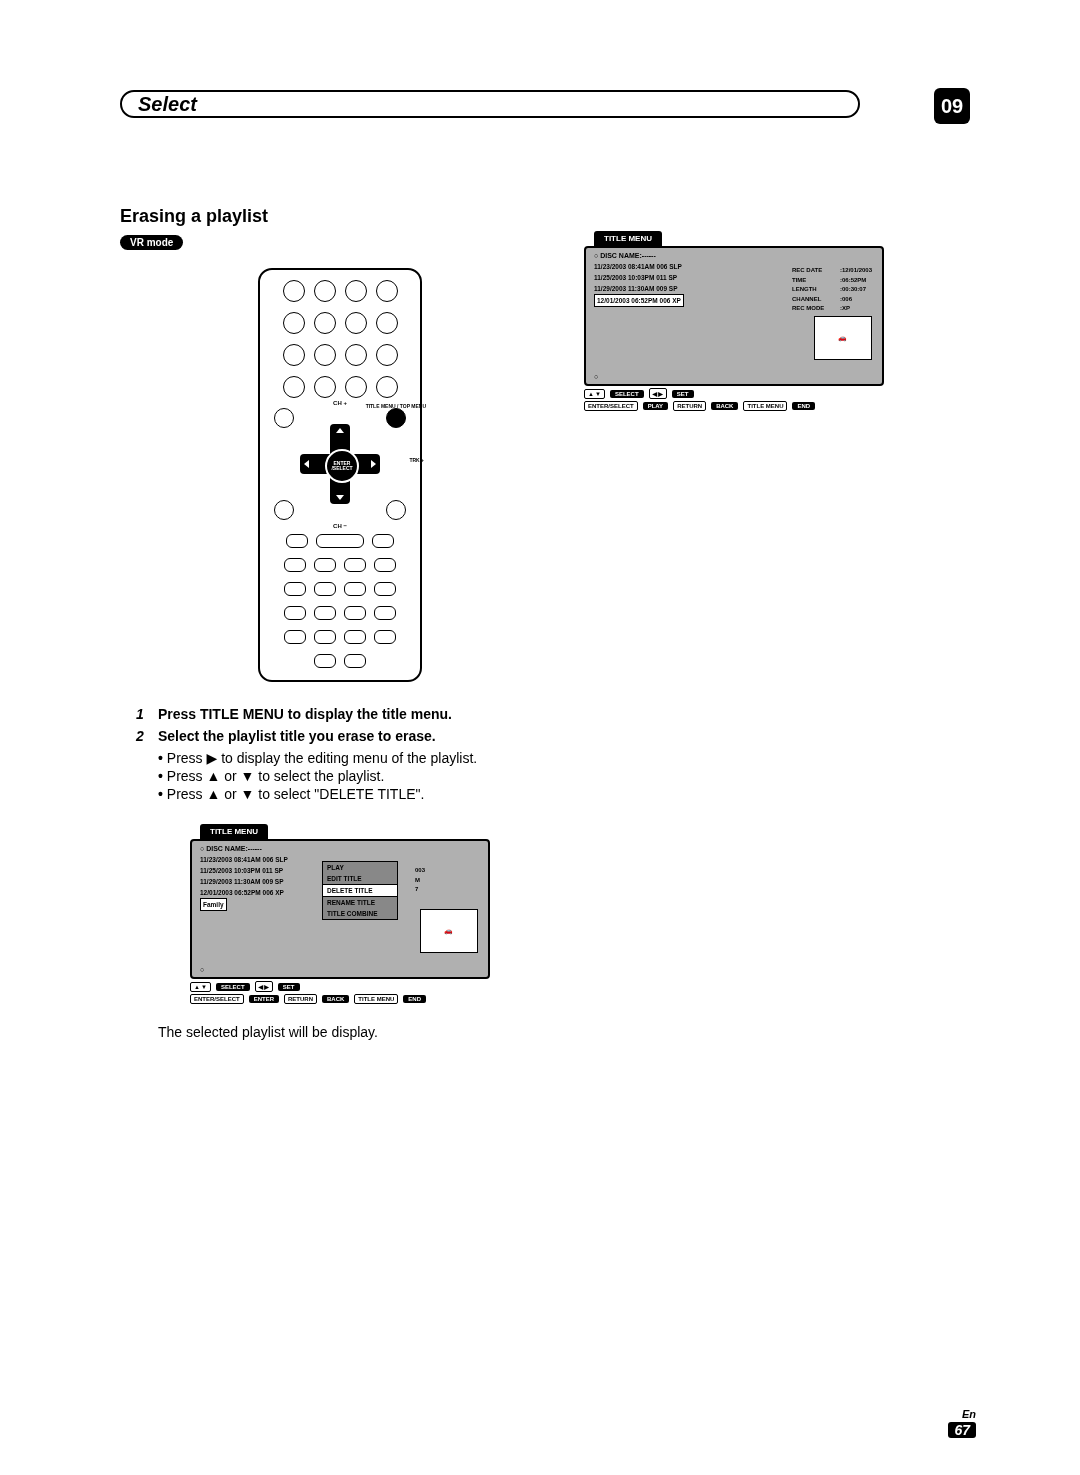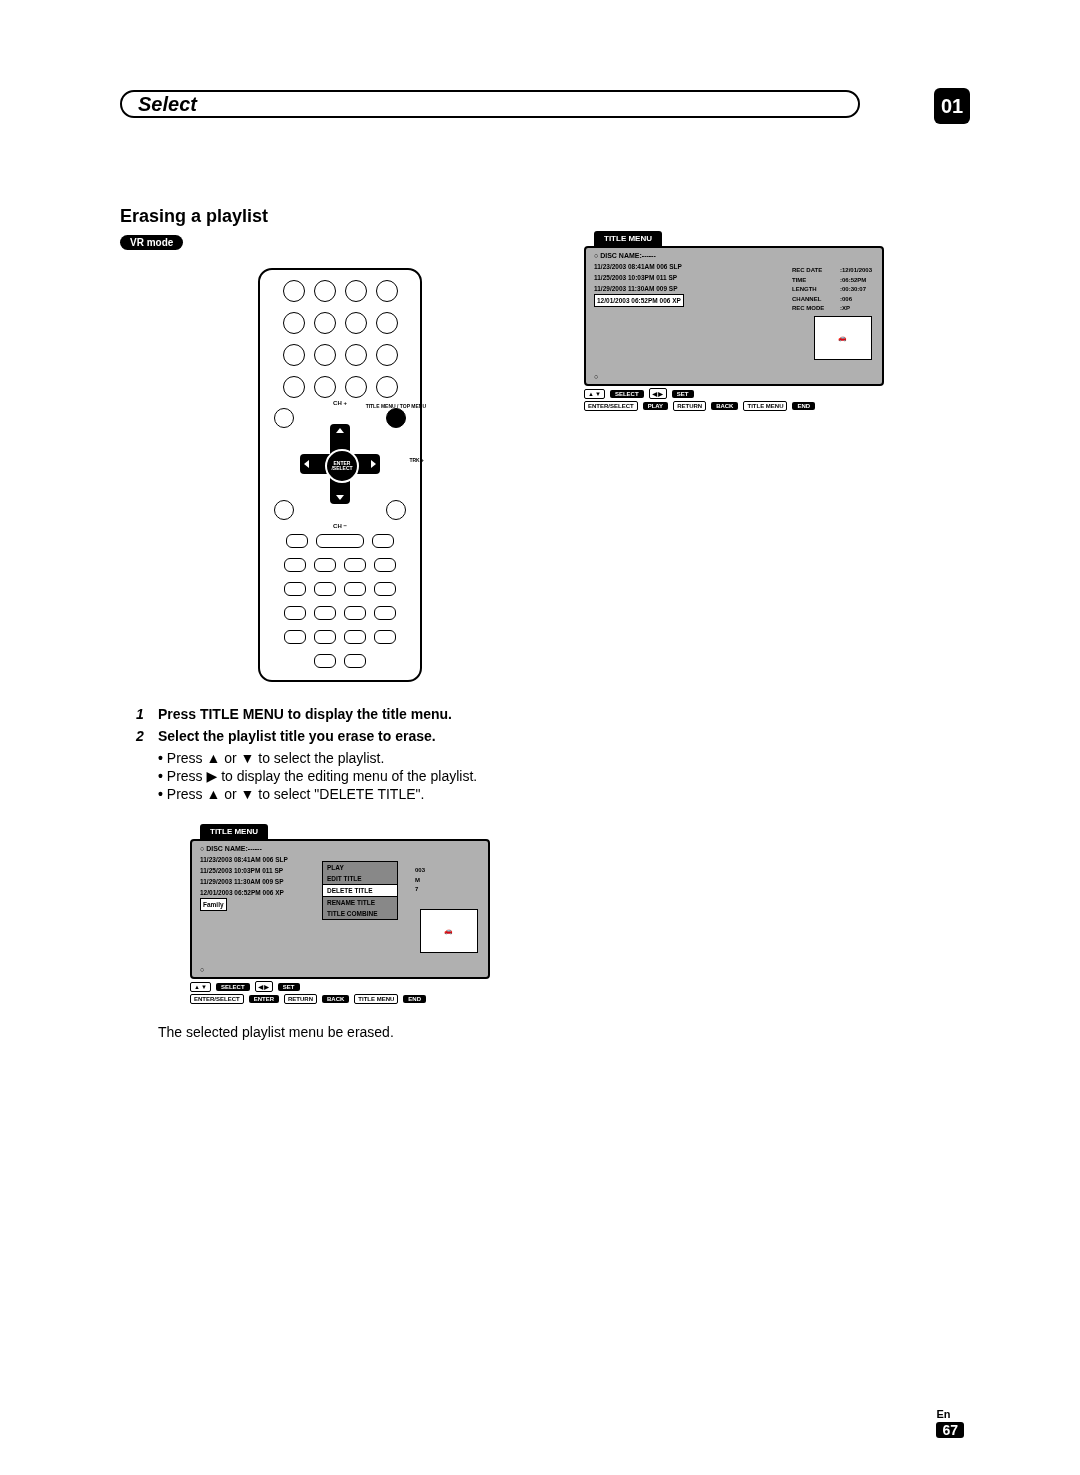--- a/index.html
+++ b/index.html
@@ -151,37 +151,38 @@
   .tm-submenu .mi { padding:2px 4px; color:#000; }
   .tm-submenu .mi.sel { background:#fff; border:1px solid #000; margin:0 -1px; }
   .tm-submenu-side { position:absolute; right:-28px; top:4px; font-size:6px; font-weight:bold; line-height:1.6; text-align:left;}
 
   .bottombar { margin-top:2px; display:flex; gap:5px; font-size:7px; font-weight:bold; align-items:center; }
   .bb-white { background:#fff; border:1px solid #000; padding:1px 3px; border-radius:2px; display:inline-flex; align-items:center; gap:1px; font-size:6px;}
   .bb-black { background:#000; color:#fff; padding:1px 5px; border-radius:2px; font-size:6px; }
   .arr { font-size:6px; }
 
   .page-num {
-    position:absolute; right:116px; bottom:36px;
-    text-align:left;
+    position:absolute; right:104px; bottom:36px;
+    text-align:right;
+    font-style:italic;
   }
   .page-num .en { font-size:11px; font-weight:bold; }
   .page-num .num { background:#000; color:#fff; font-weight:bold; font-size:14px; padding:0 6px; border-radius:3px; display:inline-block; margin-top:2px;}
 </style>
 </head>
 <body>
 
 <div class="page">
 
   <div class="header-row">
     <div class="header-pill">
       <span>Select</span>
     </div>
     <div class="page-badge">
-      <span>01</span>
+      <span>09</span>
     </div>
   </div>
 
   <div class="section-title">Erasing a playlist</div>
 
   <div class="cols">
     <div class="colL">
       <span class="mode-badge">VR mode</span>
 
       
@@ -274,22 +275,22 @@
       
       <div class="steps">
         <div class="step">
           <span class="num">1</span>
           <span class="bold">Press TITLE MENU to display the title menu.</span>
         </div>
         <div class="step">
           <span class="num">2</span>
           <span class="bold">Select the playlist title you erase to erase.</span>
         </div>
+        <div class="sub plain">Press ▶ to display the editing menu of the playlist.</div>
         <div class="sub plain">Press ▲ or ▼ to select the playlist.</div>
-        <div class="sub plain">Press ▶ to display the editing menu of the playlist.</div>
         <div class="sub plain">Press ▲ or ▼ to select "DELETE TITLE".</div>
       </div>
 
       
       <div class="tm-wrap">
         <span class="tm-title">TITLE MENU</span>
         <div class="tm-body">
           <div class="tm-discname">DISC NAME:------</div>
           <div class="tm-list">
             <div class="tm-row">11/23/2003 08:41AM 006 SLP</div>
@@ -329,21 +330,21 @@
           <span class="bb-white">ENTER/SELECT</span>
           <span class="bb-black">ENTER</span>
           <span class="bb-white">RETURN</span>
           <span class="bb-black">BACK</span>
           <span class="bb-white">TITLE MENU</span>
           <span class="bb-black">END</span>
         </div>
       </div>
 
       <div class="steps" style="margin-top:20px;">
-        <div style="margin-left:22px;" class="plain">The selected playlist menu be erased.</div>
+        <div style="margin-left:22px;" class="plain">The selected playlist will be display.</div>
       </div>
 
     </div>
 
     <div class="colR">
       <div class="tm-wrap right">
         <span class="tm-title">TITLE MENU</span>
         <div class="tm-body">
           <div class="tm-discname">DISC NAME:------</div>
           <div class="tm-list">

